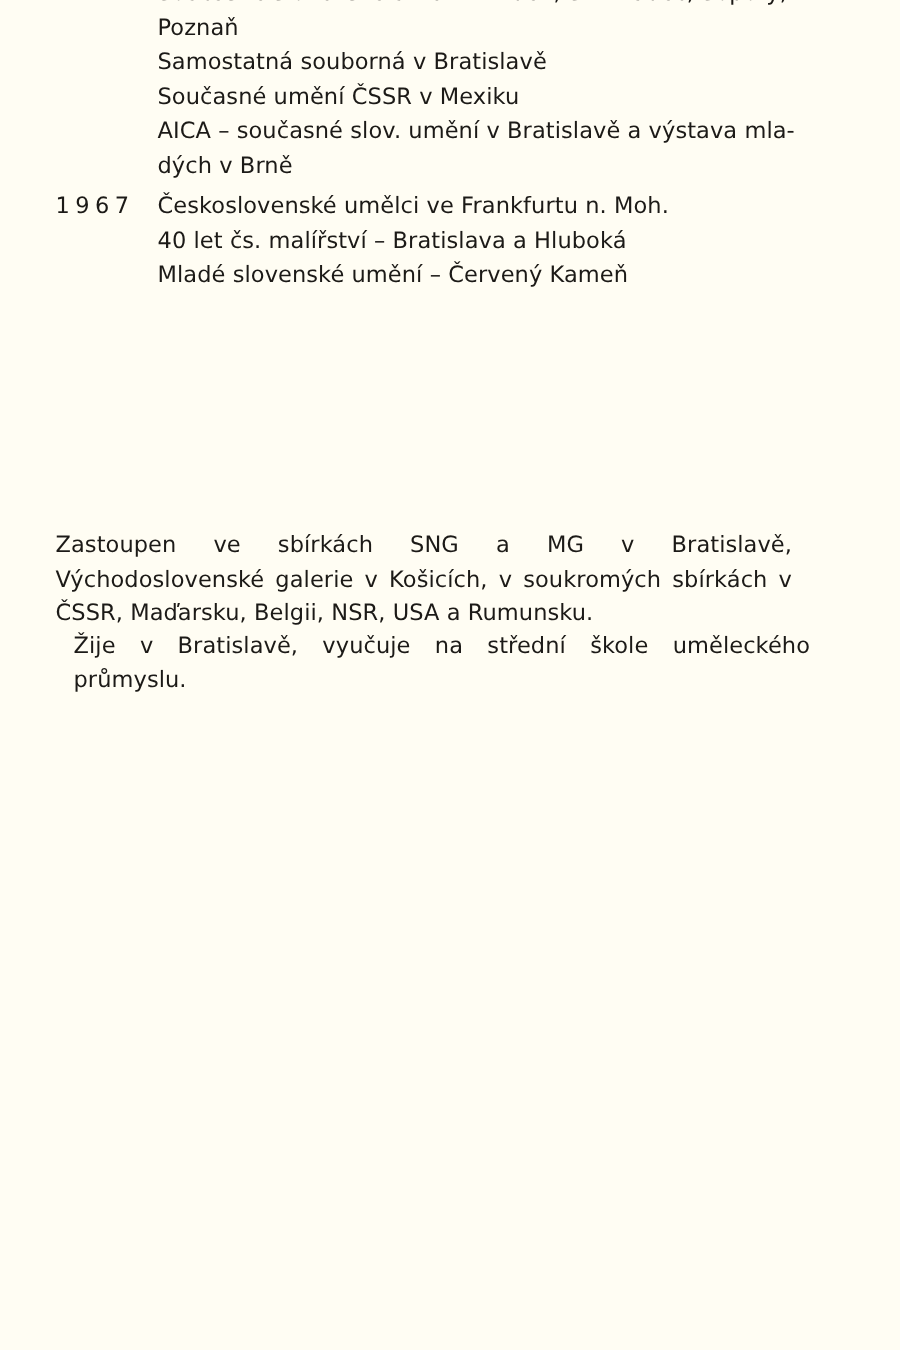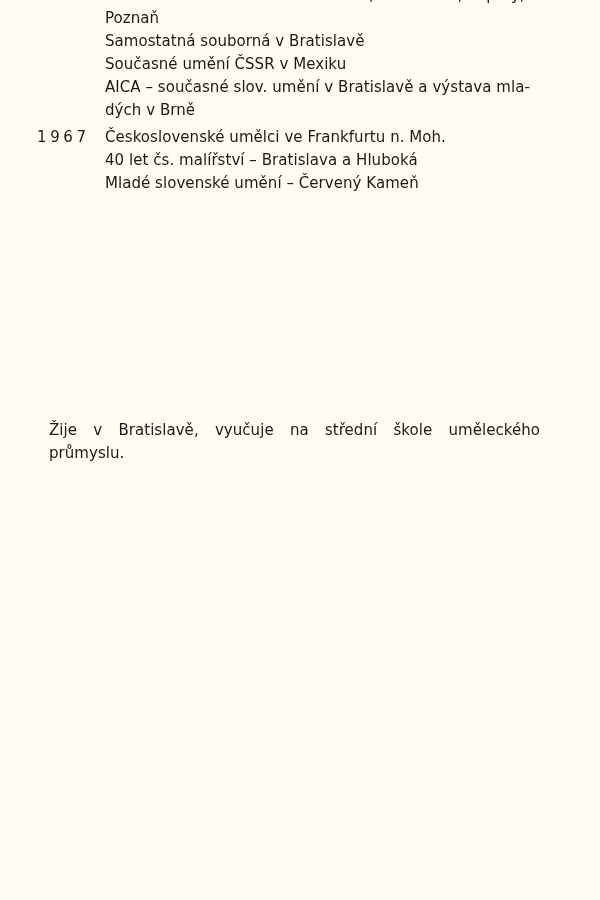--- a/index.html
+++ b/index.html
@@ -77,15 +77,16 @@
       <div class="year">1967</div>
       <div class="items">
         <div class="item">Československé umělci ve Frankfurtu n. Moh.</div>
         <div class="item">40 let čs. malířství – Bratislava a Hluboká</div>
         <div class="item">Mladé slovenské umění – Červený Kameň</div>
       </div>
     </div>
 
   </div>
 
+  <p class="para collections">Zastoupen ve sbírkách SNG a MG v Bratislavě, Východoslovenské galerie v Košicích, v soukromých sbírkách v ČSSR, Maďarsku, Belgii, NSR, USA a Rumunsku.</p>
   <p class="para residence">Žije v Bratislavě, vyučuje na střední škole uměleckého průmyslu.</p>
 
 </div>
 
 </body></html>

